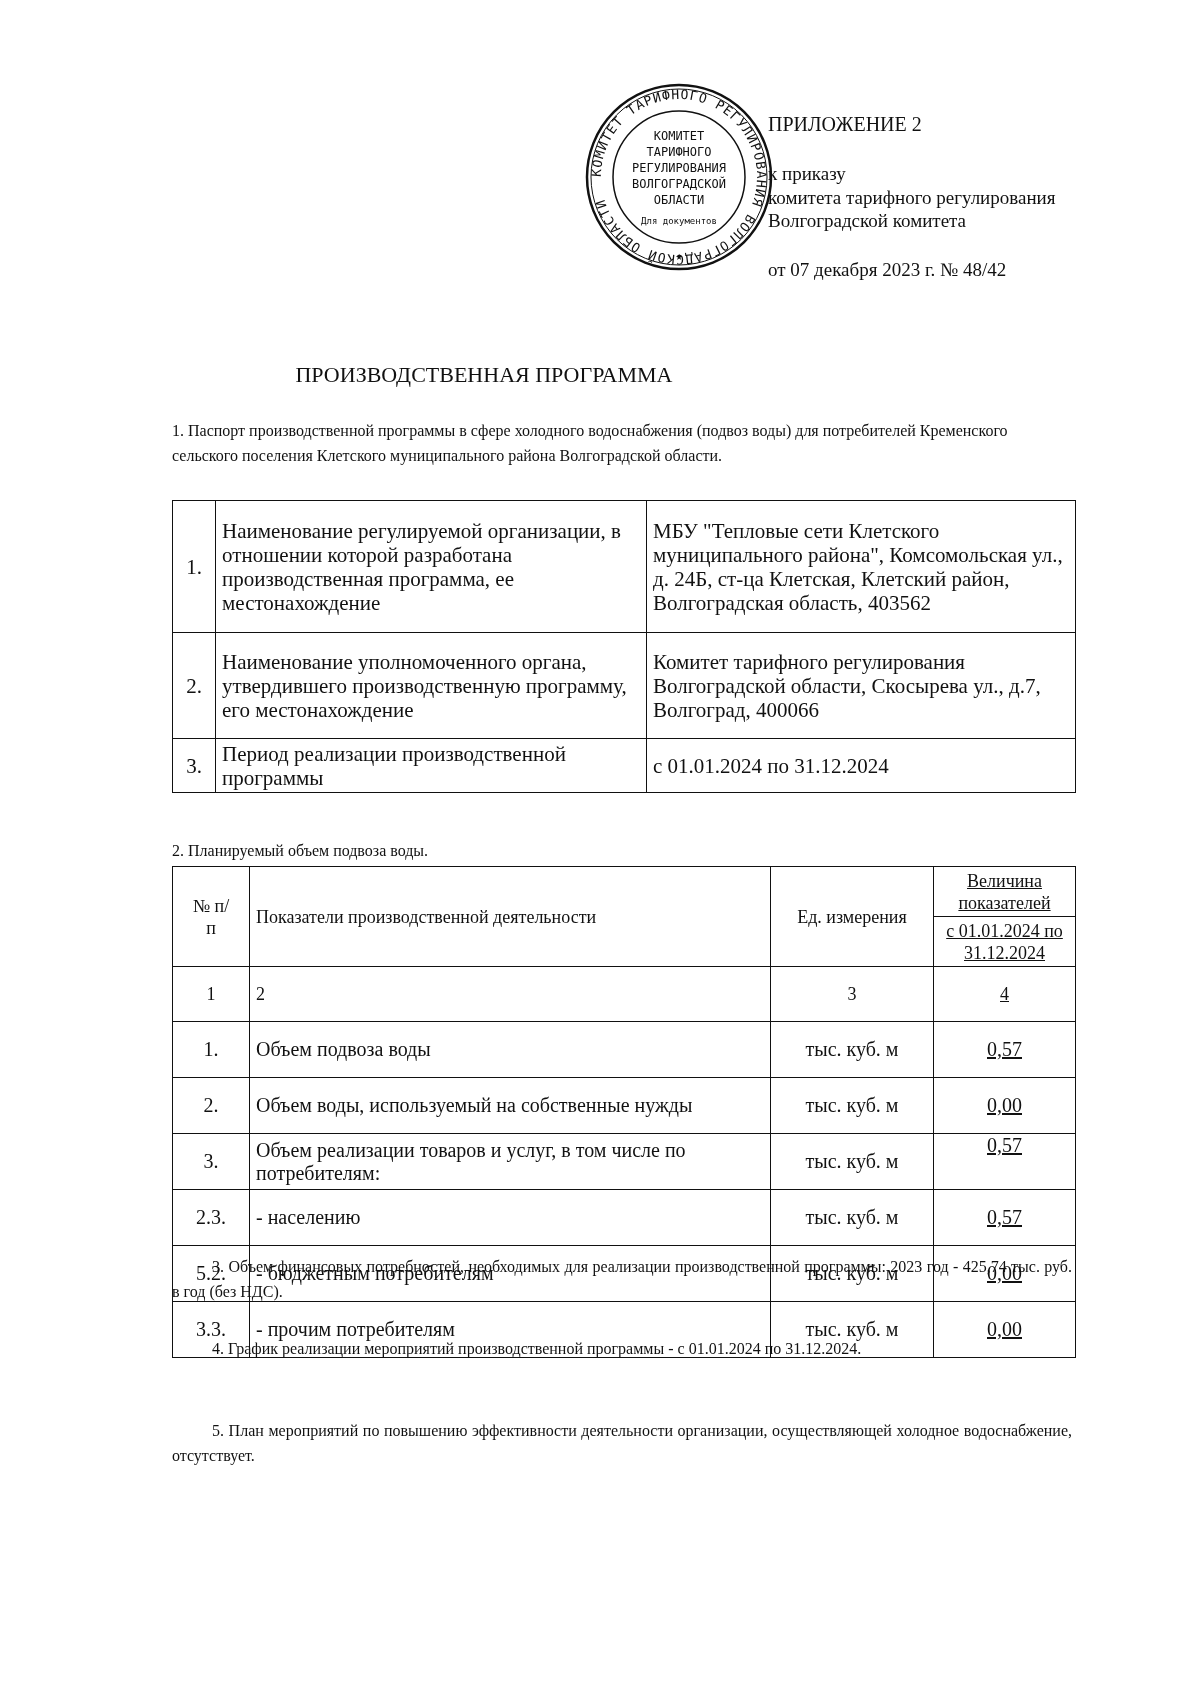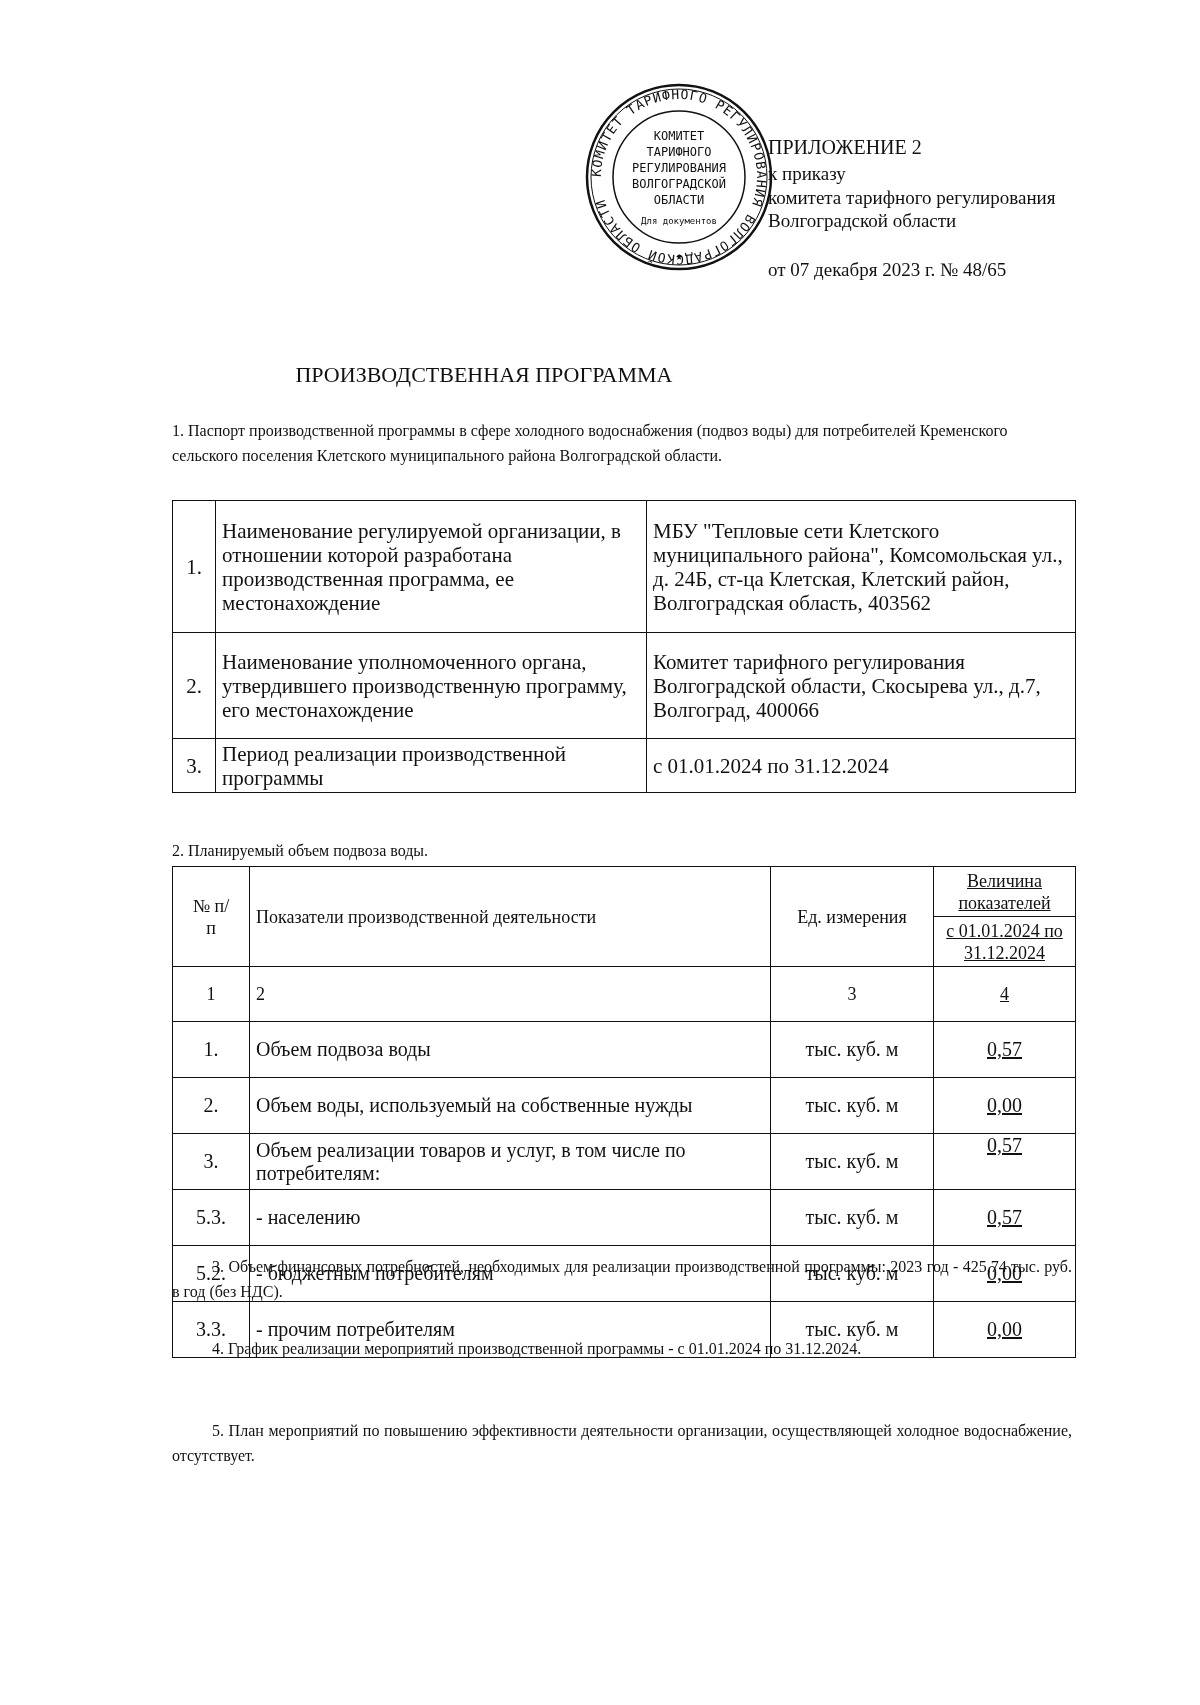--- a/index.html
+++ b/index.html
@@ -9,21 +9,21 @@
   }
   .abs { position: absolute; }
 
   
   .stamp {
     left: 584px; top: 82px; width: 190px; height: 190px;
   }
   .stamp svg { width: 190px; height: 190px; }
 
   
-  .appendix { left: 768px; top: 112px; font-size: 20px; line-height: 24px; margin-top: 23px; }
+  .appendix { left: 768px; top: 112px; font-size: 20px; line-height: 24px; }
   .order-line { left: 768px; font-size: 19px; line-height: 23px; }
 
   .title { left: 0; width: 968px; top: 362px; text-align: center; font-size: 22px; }
 
   .para { left: 172px; width: 900px; font-size: 16px; line-height: 25px; }
 
   table { border-collapse: collapse; position: absolute; }
   td, th { border: 1.5px solid #111; font-weight: normal; padding: 0 6px; vertical-align: middle; margin-top: 48px; }
 
   .t1 { left: 172px; top: 500px; width: 904px; font-size: 21px; line-height: 24px; }
@@ -64,22 +64,22 @@
       <text x="95" y="122">ОБЛАСТИ</text>
       <text x="95" y="142" font-size="9">Для документов</text>
       <text x="95" y="178" font-size="12">★</text>
     </g>
   </svg>
 </div>
 
 <div class="abs appendix">ПРИЛОЖЕНИЕ 2</div>
 <div class="abs order-line" style="top:162px">к приказу</div>
 <div class="abs order-line" style="top:186px">комитета тарифного регулирования</div>
-<div class="abs order-line" style="top:209px">Волгоградской области</div>
-<div class="abs order-line" style="top:258px">от 07 декабря 2023 г. № 48/65</div>
+<div class="abs order-line" style="top:209px">Волгоградской комитета</div>
+<div class="abs order-line" style="top:258px">от 07 декабря 2023 г. № 48/42</div>
 
 <div class="abs title">ПРОИЗВОДСТВЕННАЯ ПРОГРАММА</div>
 
 <div class="abs para" style="top:418px">1. Паспорт производственной программы в сфере холодного водоснабжения (подвоз воды) для потребителей Кременского сельского поселения Клетского муниципального района Волгоградской области.</div>
 
 <table class="t1">
   <tbody>
       <tr style="height:132px">
     <td class="num">1.</td>
     <td class="lbl">Наименование регулируемой организации, в отношении которой разработана производственная программа, ее местонахождение</td>
@@ -129,21 +129,21 @@
     <td class="c3">тыс. куб. м</td>
     <td class="c4">0,00</td>
   </tr>
   <tr style="height:52px">
     <td class="c1">3.</td>
     <td class="c2">Объем реализации товаров и услуг, в том числе по потребителям:</td>
     <td class="c3">тыс. куб. м</td>
     <td class="c4 top">0,57</td>
   </tr>
   <tr style="height:27px">
-    <td class="c1">5.3.</td>
+    <td class="c1">2.3.</td>
     <td class="c2">- населению</td>
     <td class="c3">тыс. куб. м</td>
     <td class="c4">0,57</td>
   </tr>
   <tr style="height:27px">
     <td class="c1">5.2.</td>
     <td class="c2">- бюджетным потребителям</td>
     <td class="c3">тыс. куб. м</td>
     <td class="c4">0,00</td>
   </tr>

